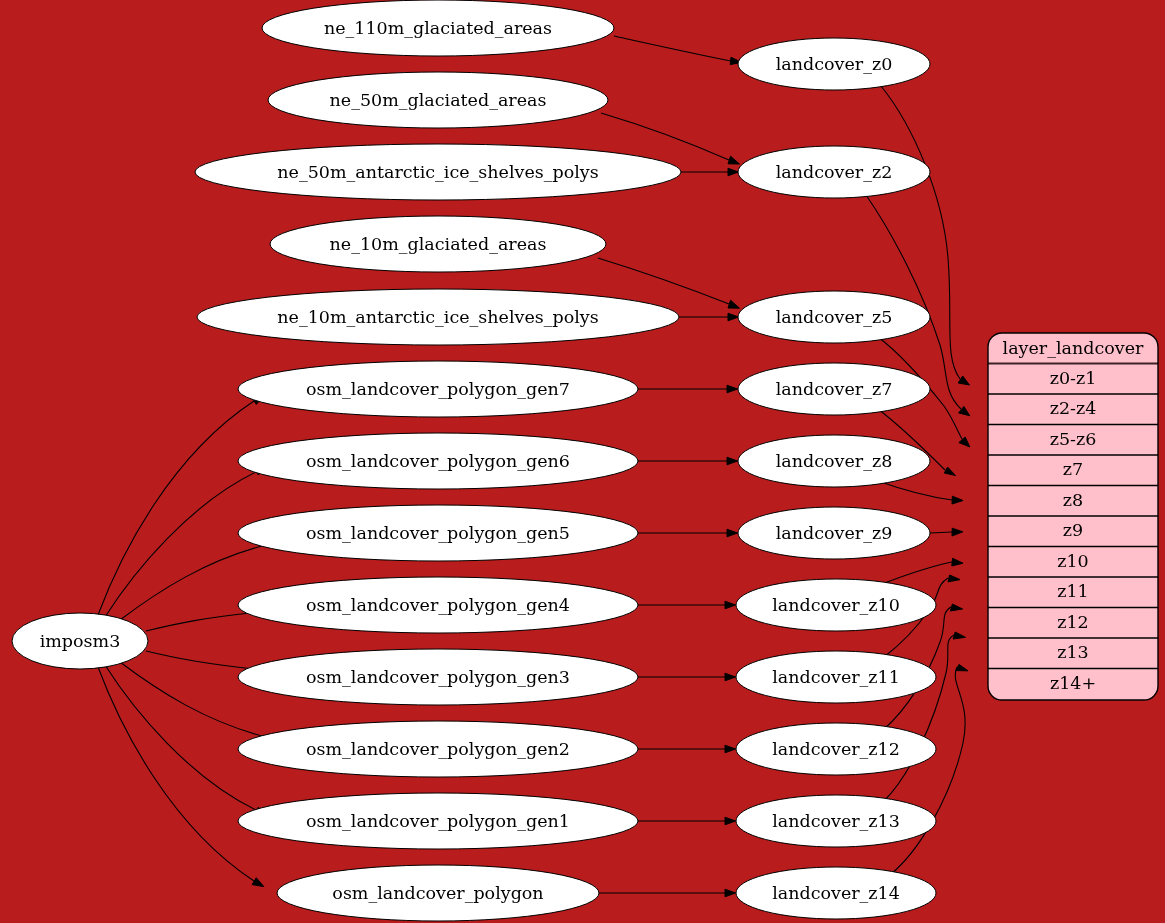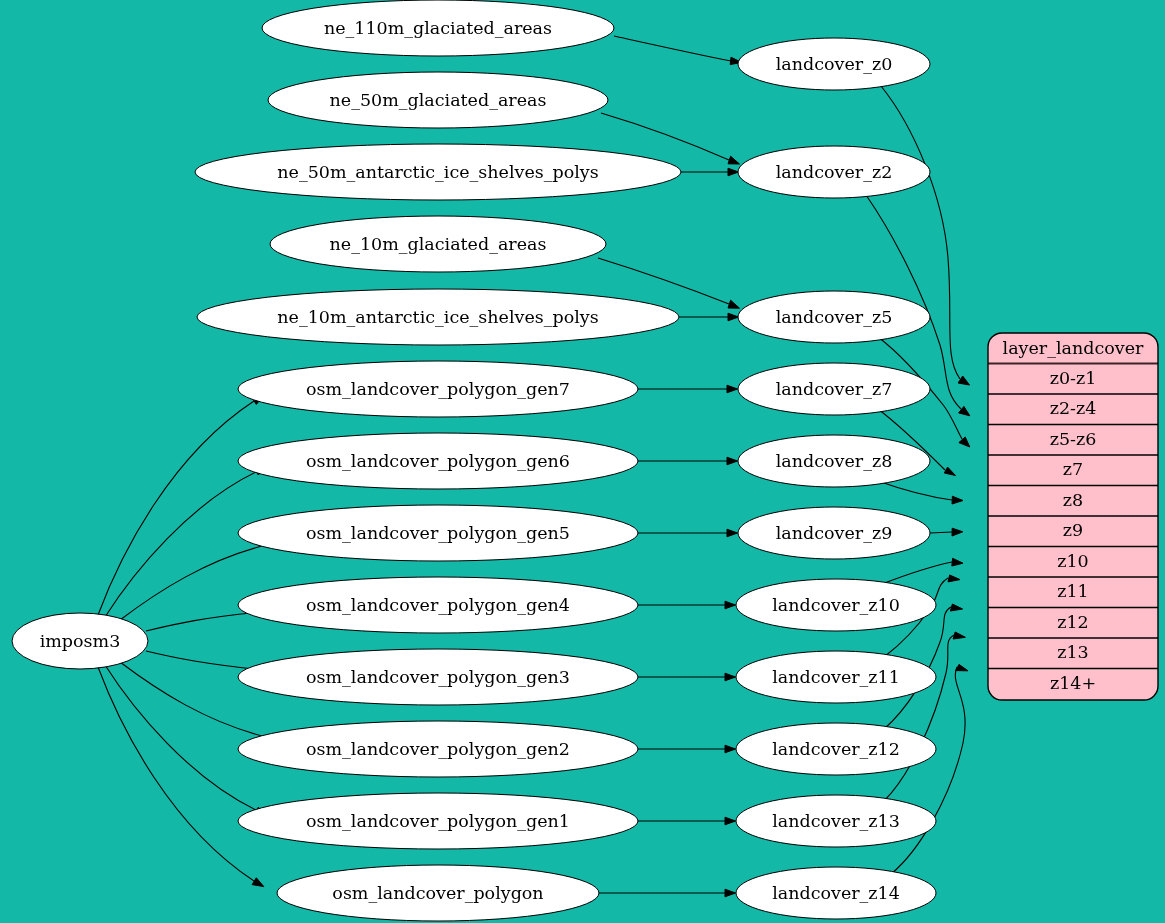--- a/index.html
+++ b/index.html
@@ -4,21 +4,21 @@
 <style>
   html, body {
     margin: 0;
     padding: 0;
     background: #ffffff;
   }
   #graph-root {
     position: relative;
     width: 1165px;
     height: 923px;
-    background: #14b8a6;
+    background: #b91c1c;
     font-family: "DejaVu Serif", "Liberation Serif", serif;
     overflow: hidden;
   }
   svg.graph-canvas {
     position: absolute;
     left: 0;
     top: 0;
     width: 1165px;
     height: 923px;
     display: block;

